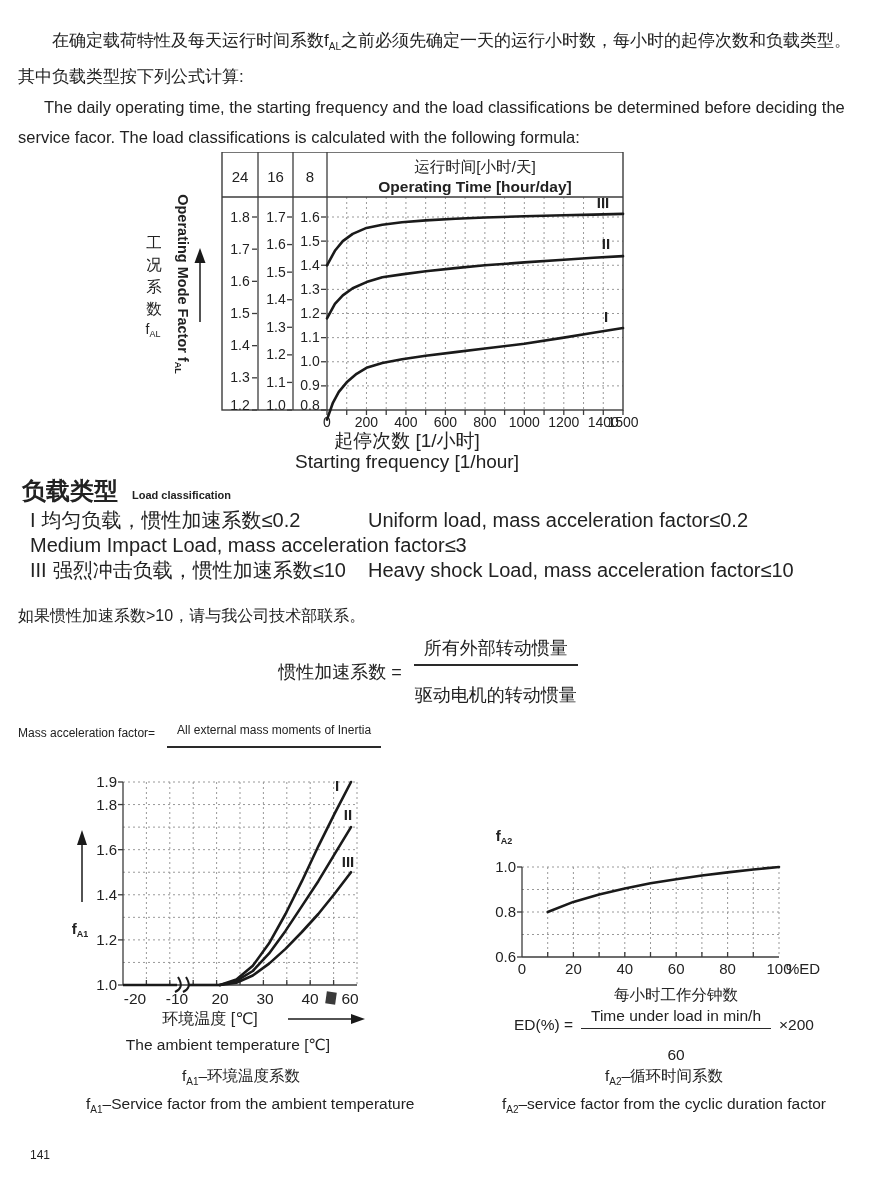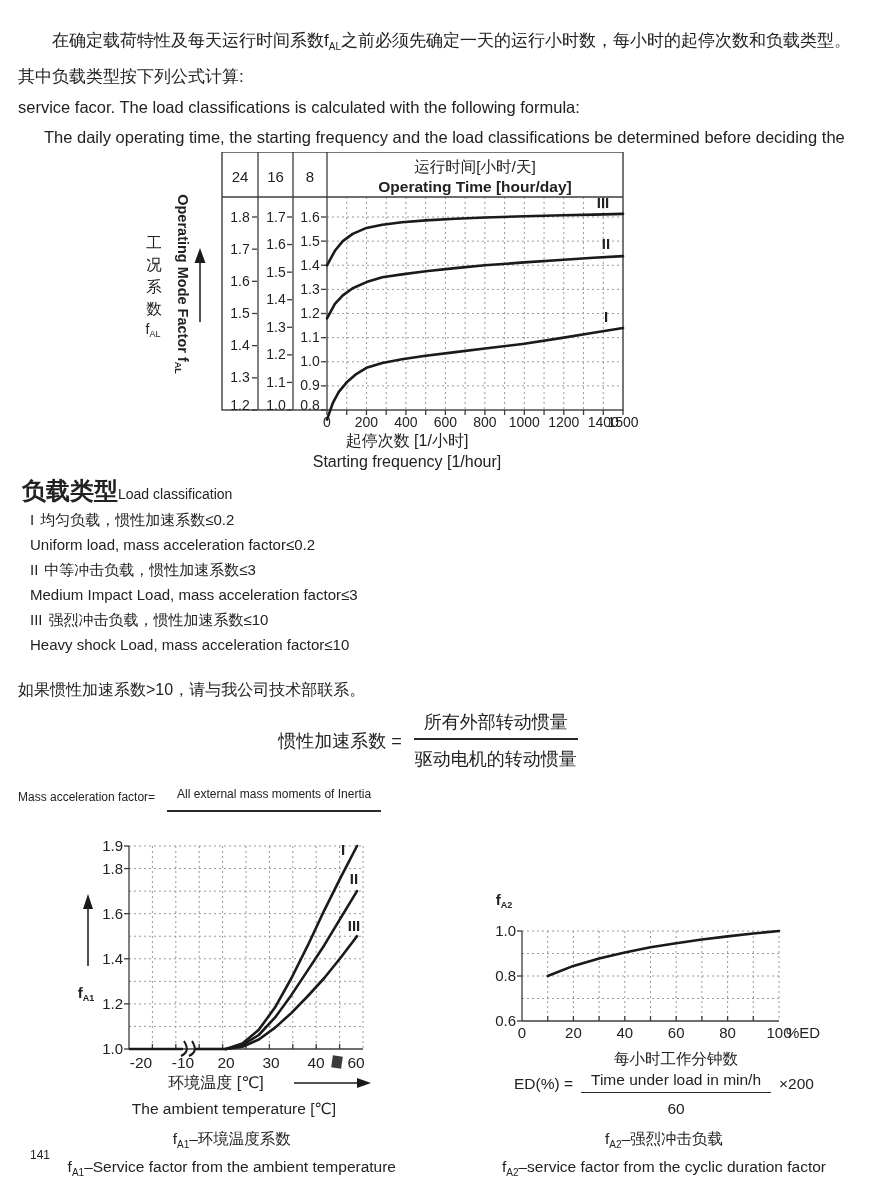--- a/index.html
+++ b/index.html
@@ -13,45 +13,45 @@
     box-sizing:border-box;
     padding:26px 18px 0 18px;
   }
   .intro div{line-height:30px;font-size:17px;}
   .intro .en{font-size:16.5px;}
   .indent-cn{text-indent:34px;}
   .indent-en{text-indent:26px;}
 
   .main-chart-block{margin-top:0;}
   .main-chart-block svg{display:block;margin-left:122px;}
-  .chart-caption{width:510px;margin-left:122px;text-align:center;font-size:16px;line-height:21px;padding-left:24px;box-sizing:border-box;}
+  .chart-caption{width:510px;margin-left:122px;text-align:center;font-size:19px;line-height:21px;padding-left:24px;box-sizing:border-box;}
 
   .load-section{margin-top:6px;}
   .load-head{margin-left:4px;line-height:26px;}
   .load-head .t-cn{font-size:24px;font-weight:700;}
-  .load-head .t-en{font-size:14px;font-weight:400;}
-  .load-row{display:flex;margin-left:12px;line-height:25px;font-size:15px;flex-direction:column;}
+  .load-head .t-en{font-size:11px;font-weight:700;margin-left:14px;}
+  .load-row{display:flex;margin-left:12px;line-height:25px;font-size:20px;}
   .load-row .lc-left{width:338px;}
   .load-row .rn{margin-right:6px;}
 
   .note{font-size:16px;line-height:22px;margin:0;}
   .note-cn{margin-top:22px;}
   .note-en{margin-top:12px;}
 
   .formula{display:flex;align-items:center;}
   .formula .lhs{white-space:nowrap;}
   .frac{display:inline-flex;flex-direction:column;align-items:center;margin-left:12px;justify-content:space-between;}
   .frac .num{align-self:stretch;text-align:center;border-bottom:2px solid #2a2a2a;padding:0 10px 3px 10px;}
-  .frac .den{padding-top:6px;}
+  .frac .den{padding-top:16px;}
   .formula-cn{justify-content:center;margin-top:8px;transform:translateX(-16px);font-size:18px;line-height:26px;}
   .formula-en{margin-top:10px;margin-left:0;font-size:12px;line-height:25px;}
 
   .bottom-charts{display:flex;margin-top:26px;margin-left:42px;align-items:stretch;}
   .bc-col{display:flex;flex-direction:column;}
-  .bc-left{width:336px;align-items:flex-end;}
+  .bc-left{width:336px;}
   .bc-right{width:360px;margin-left:88px;padding-top:43px;}
   .bc-caption{text-align:center;font-size:15.5px;line-height:22px;white-space:nowrap;}
   .bc-cap-wrap{margin-top:auto;}
   .bc-left .bc-cap-wrap{padding-left:26px;}
   .ed-formula{justify-content:center;font-size:15.5px;line-height:20px;margin-top:6px;}
   .ed-formula .frac{margin-left:8px;}
   .ed-formula .frac .num{border-bottom-width:1.5px;padding-bottom:2px;}
   .ed-formula .rhs{margin-left:8px;}
   .ed-cn-label{padding-bottom:1px;}
 
@@ -59,22 +59,22 @@
   sub{font-size:10px;}
 </style>
 </head>
 <body>
 
 <div class="page">
 
   <div class="intro">
     <div class="indent-cn"><span>在确定载荷特性及每天运行时间系数f</span><sub>AL</sub><span>之前必须先确定一天的运行小时数，每小时的起停次数和负载类型。</span></div>
     <div>其中负载类型按下列公式计算:</div>
+    <div class="en indent-en">The daily operating time, the starting frequency and the load classifications be determined before deciding the</div>
     <div class="en">service facor. The load classifications is calculated with the following formula:</div>
-    <div class="en indent-en">The daily operating time, the starting frequency and the load classifications be determined before deciding the</div>
   </div>
 
   <div class="main-chart-block">
     <svg id="mainChart" width="510" height="278" viewBox="0 0 510 278">
         <g>
           <line x1="206.73333333333335" y1="45" x2="206.73333333333335" y2="258" stroke="#999999" stroke-width="1" stroke-dasharray="2 3"></line>
           <line x1="226.46666666666667" y1="45" x2="226.46666666666667" y2="258" stroke="#999999" stroke-width="1" stroke-dasharray="2 3"></line>
           <line x1="246.2" y1="45" x2="246.2" y2="258" stroke="#999999" stroke-width="1" stroke-dasharray="2 3"></line>
           <line x1="265.93333333333334" y1="45" x2="265.93333333333334" y2="258" stroke="#999999" stroke-width="1" stroke-dasharray="2 3"></line>
           <line x1="285.6666666666667" y1="45" x2="285.6666666666667" y2="258" stroke="#999999" stroke-width="1" stroke-dasharray="2 3"></line>
@@ -214,21 +214,20 @@
 
   <div class="load-section">
     <div class="load-head">
       <span class="t-cn">负载类型</span><span class="t-en">Load classification</span>
     </div>
     <div class="load-row">
       <span class="lc-left"><span class="rn">I</span><span>均匀负载，惯性加速系数≤0.2</span></span>
       <span>Uniform load, mass acceleration factor≤0.2</span>
     </div>
     <div class="load-row">
-      <span class="lc-left"><span class="rn">II</span><span>中等冲击负载，惯性加速系数≤3</span></span>
       <span>Medium Impact Load, mass acceleration factor≤3</span>
     </div>
     <div class="load-row">
       <span class="lc-left"><span class="rn">III</span><span>强烈冲击负载，惯性加速系数≤10</span></span>
       <span>Heavy shock Load, mass acceleration factor≤10</span>
     </div>
   </div>
 
   <p class="note note-cn">如果惯性加速系数&gt;10，请与我公司技术部联系。</p>
 
@@ -397,20 +396,20 @@
       <div class="formula ed-formula">
         <span class="lhs">ED(%) =</span>
         <span class="frac">
           <span class="ed-cn-label">每小时工作分钟数</span>
           <span class="num">Time under load in min/h</span>
           <span class="den">60</span>
         </span>
         <span class="rhs">×200</span>
       </div>
       <div class="bc-cap-wrap">
-        <div class="bc-caption"><span>f</span><sub>A2</sub><span>–强烈冲击负载</span></div>
+        <div class="bc-caption"><span>f</span><sub>A2</sub><span>–循环时间系数</span></div>
         <div class="bc-caption"><span>f</span><sub>A2</sub><span>–service factor from the cyclic duration factor</span></div>
       </div>
     </div>
   </div>
 
   <div class="page-number">141</div>
 </div>
 
 </body></html>

